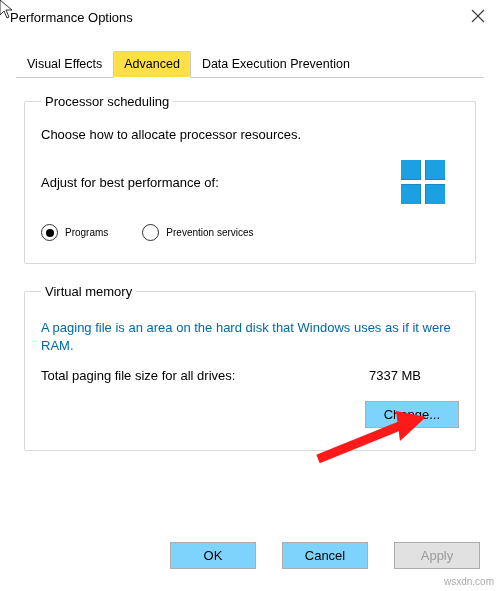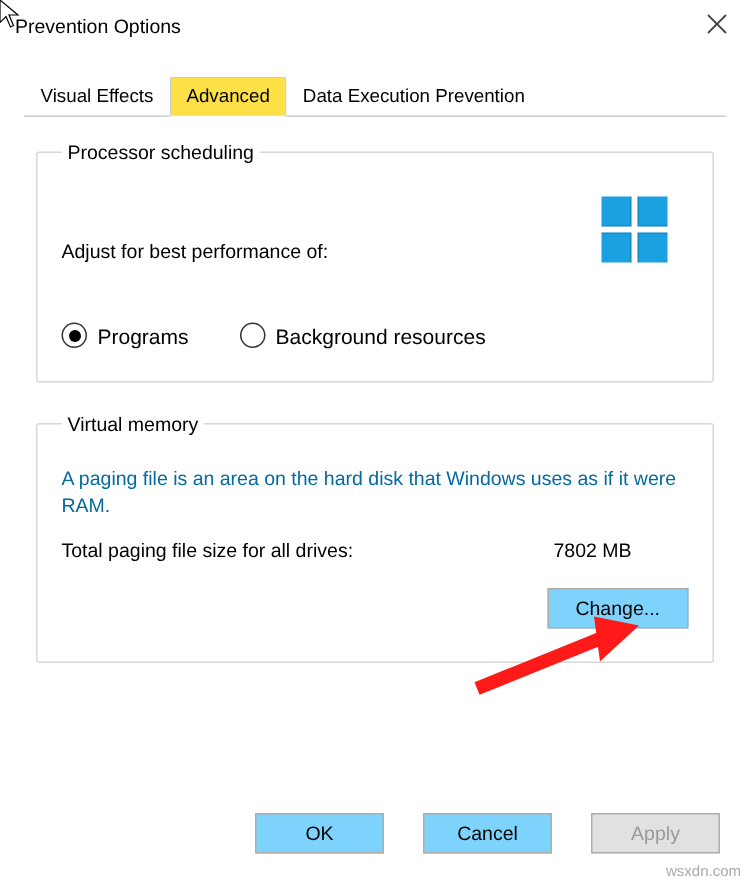--- a/index.html
+++ b/index.html
@@ -9,30 +9,30 @@
     .close-x { position: absolute; right: 14px; top: 8px; width: 16px; height: 16px; color: #555; }
     .cursor { position: absolute; left: 0; top: 0; z-index: 100; }
     .tabs { margin: 4px 16px 0 16px; display: flex; gap: 0; border-bottom: 1px solid #ccc; }
     .tab { padding: 5px 10px 6px 10px; font-size: 12.5px; color: #000; cursor: pointer; position: relative; top: 1px; margin-top: 12px; }
     .tab.active { border: 1px solid #ccc; border-bottom: 1px solid #fff; background: #fde047; border-radius: 2px 2px 0 0; }
     .tab:not(.active) { border: 1px solid transparent; }
     .content { padding: 16px 24px 0 24px; }
     fieldset { border: 1px solid #d8d8d8; margin: 0 0 20px 0; padding: 14px 16px 22px 16px; border-radius: 2px; }
     legend { font-size: 13px; color: #000; padding: 0 4px; }
     .info { font-size: 13px; color: #000; margin: 4px 0 18px 0; }
-    .adjust-row { display: flex; align-items: flex-end; margin: 8px 0 20px 0; }
+    .adjust-row { display: flex; align-items: center; margin: 8px 0 20px 0; }
     .adjust-label { font-size: 13px; flex: 1; }
     .logo { width: 44px; height: 44px; margin-right: 14px; position: relative; }
     .logo .sq { position: absolute; width: 20px; height: 20px; background: #1ba1e2; }
     .logo .tl { left: 0; top: 0; border-right: 1px solid rgba(0,0,0,0.15); border-bottom: 1px solid rgba(0,0,0,0.15);}
     .logo .tr { right: 0; top: 0; border-left: 1px solid rgba(0,0,0,0.15); border-bottom: 1px solid rgba(0,0,0,0.15);}
     .logo .bl { left: 0; bottom: 0; border-right: 1px solid rgba(0,0,0,0.15); border-top: 1px solid rgba(0,0,0,0.15);}
     .logo .br { right: 0; bottom: 0; border-left: 1px solid rgba(0,0,0,0.15); border-top: 1px solid rgba(0,0,0,0.15);}
     .radios { display: flex; gap: 34px; margin-top: 6px; }
-    .radio-item { display: flex; align-items: center; gap: 7px; font-size: 14px; cursor: pointer; margin-top: 20px; }
+    .radio-item { display: flex; align-items: center; gap: 7px; font-size: 10px; cursor: pointer; }
     .radio { width: 17px; height: 17px; border: 1px solid #333; border-radius: 50%; position: relative; flex-shrink: 0; }
     .radio.checked::after { content: ''; position: absolute; left: 3.5px; top: 3.5px; width: 8px; height: 8px; background: #000; border-radius: 50%; }
     .vm-desc { font-size: 13px; color: #0369a1; margin: 6px 0 14px 0; line-height: 1.35; }
     .vm-row { display: flex; font-size: 13px; margin-bottom: 18px; }
     .vm-row .lbl { flex: 1; }
     .vm-row .val { min-width: 90px; }
     .change-row { text-align: right; position: relative; }
     .btn { font-size: 13px; padding: 5px 18px; border: 1px solid #adadad; background: #7dd3fc; cursor: pointer; min-width: 86px; }
     .btn.disabled { color: #9a9a9a; background: #e1e1e1; cursor: default; }
     .action-row { display: flex; justify-content: flex-end; gap: 26px; padding: 10px 20px 0 20px; position: absolute; bottom: 22px; right: 0; left: 0; }
@@ -40,64 +40,65 @@
     .watermark { position: absolute; right: 6px; bottom: 4px; font-size: 10px; color: #aaa; }
   </style>
 </head>
 <body>
 
 <svg class="cursor" width="16" height="20" viewBox="0 0 16 20">
   <path d="M0 0 L0 15 L4 11 L7 18 L9 17 L6 10 L12 10 Z" fill="#fff" stroke="#000" stroke-width="0.8"></path>
 </svg>
 
 <div class="titlebar">
-  <span class="title">Prevention Options</span>
+  <span class="title">Performance Options</span>
   <svg class="close-x" viewBox="0 0 16 16">
     <line x1="2" y1="2" x2="14" y2="14" stroke="#444" stroke-width="1.2"></line>
     <line x1="14" y1="2" x2="2" y2="14" stroke="#444" stroke-width="1.2"></line>
   </svg>
 </div>
 
 <div class="tabs">
   <div class="tab">Visual Effects</div>
   <div class="tab active">Advanced</div>
   <div class="tab">Data Execution Prevention</div>
 </div>
 
 <div class="content">
 
   <fieldset>
     <legend>Processor scheduling</legend>
+    <div class="info">Choose how to allocate processor resources.</div>
     <div class="adjust-row">
       <span class="adjust-label">Adjust for best performance of:</span>
       <div class="logo">
         <div class="sq tl"></div>
           <div class="sq tr"></div>
           <div class="sq bl"></div>
           <div class="sq br"></div>
       </div>
     </div>
     <div class="radios">
       <label class="radio-item">
         <span class="radio checked"></span>
         <span>Programs</span>
       </label>
       <label class="radio-item">
         <span class="radio"></span>
-        <span>Background resources</span>
+        <span>Prevention services</span>
       </label>
     </div>
   </fieldset>
 
   <fieldset>
     <legend>Virtual memory</legend>
     <div class="vm-desc">A paging file is an area on the hard disk that Windows uses as if it were RAM.</div>
     <div class="vm-row">
       <span class="lbl">Total paging file size for all drives:</span>
-      <span class="val">7802 MB</span>
+      <span class="val">7337 MB</span>
     </div>
     <div class="change-row">
       <button class="btn">Change...</button>
     </div>
   </fieldset>
 
 </div>
 
 <svg class="arrow" width="120" height="60" viewBox="0 0 120 60">
   <line x1="8" y1="52" x2="92" y2="18" stroke="#ff1a1a" stroke-width="9"></line>

